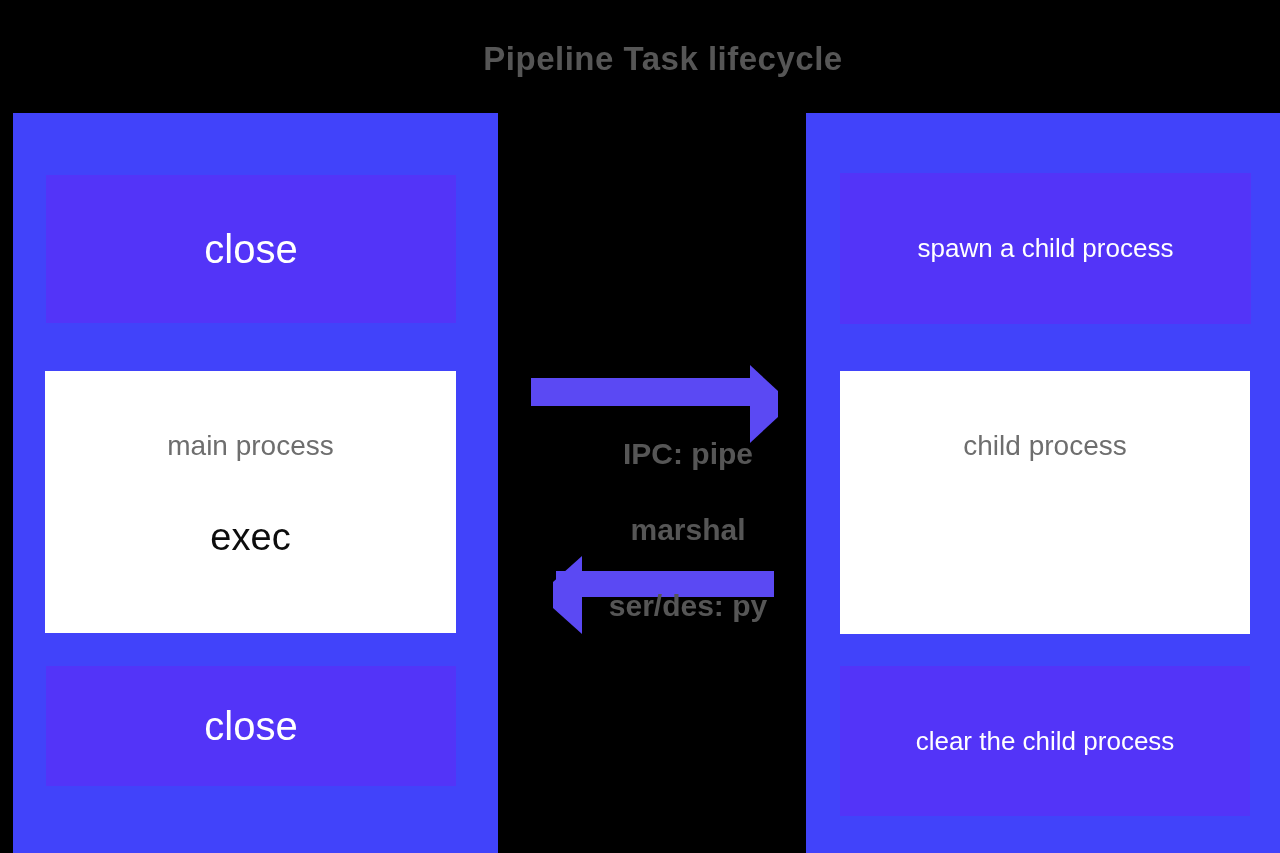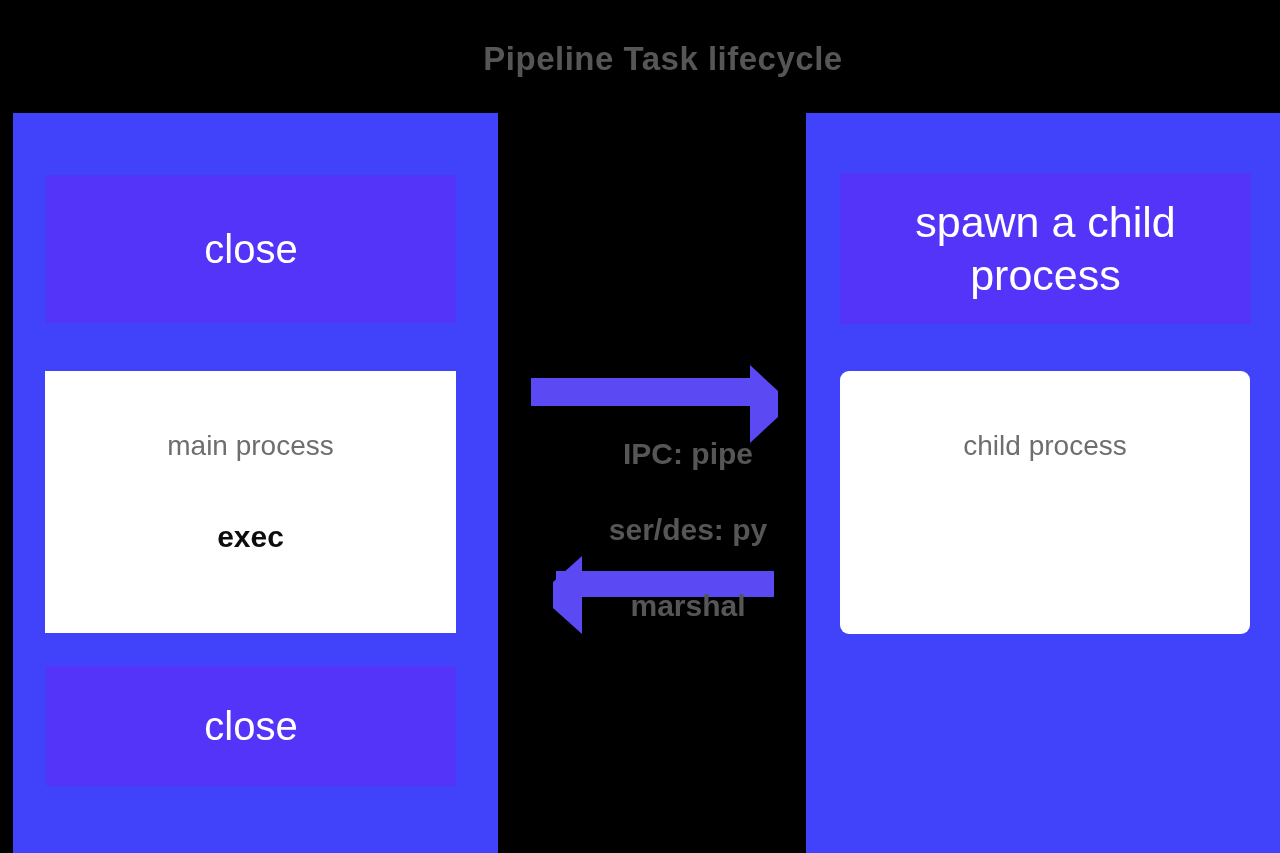--- a/index.html
+++ b/index.html
@@ -48,41 +48,41 @@
     background:var(--box-purple);
     color:var(--text-white);
   }
   .node.white{
     background:var(--white-box);
     justify-content:flex-start;
     text-align:right;
   }
 
   .big-label{font-size:40px;line-height:52px;font-weight:400;}
-  .mid-label{font-size:43px;line-height:53px;font-weight:400;max-width:360px;text-align:center;}
+  .mid-label{font-size:26px;line-height:53px;font-weight:400;max-width:360px;text-align:center;}
 
   
   .open-box{left:33px;top:62px;width:410px;height:148px;}
   .main-white-box{left:32px;top:258px;width:411px;height:262px;}
   .close-box{left:33px;top:553px;width:410px;height:120px;}
 
   
   .spawn-box{left:34px;top:60px;width:411px;height:151px;}
-  .child-white-box{left:34px;top:258px;width:410px;height:263px;border-radius:9px;}
+  .child-white-box{left:34px;top:258px;width:410px;height:263px;}
   .clear-box{left:34px;top:553px;width:410px;height:150px;}
 
   .process-label{
     margin-top:32px;
     color:var(--label-gray);
     font-size:28px;line-height:34px;font-weight:400;
   }
   .action-label{
     margin-top:26px;
     color:var(--text-black);
-    font-size:30px;line-height:44px;font-weight:700;
+    font-size:38px;line-height:44px;font-weight:400;
     max-width:392px;
   }
   .child-white-box .action-label{margin-top:12px;}
 
   
   .arrow-right-shaft{
     position:absolute;left:518px;top:365px;width:220px;height:28px;
     background:var(--arrow-purple);
   }
   .arrow-right-head{
@@ -129,26 +129,29 @@
     </div>
   </div>
 
   <div class="panel right">
     <div class="node purple spawn-box">
       <span class="mid-label">spawn a child process</span>
     </div>
     <div class="node white child-white-box">
       <span class="process-label">child process</span>
     </div>
+    <div class="node purple clear-box">
+      <span class="mid-label">clear the child process</span>
+    </div>
   </div>
 
   <div class="arrow-right-shaft"></div>
   <div class="arrow-right-head"></div>
   <div class="arrow-left-shaft"></div>
   <div class="arrow-left-head"></div>
 
   <div class="ipc-note">
     <div>IPC: pipe</div>
+    <div>marshal</div>
     <div>ser/des: py</div>
-    <div>marshal</div>
   </div>
 
 </div>
 
 </body></html>

